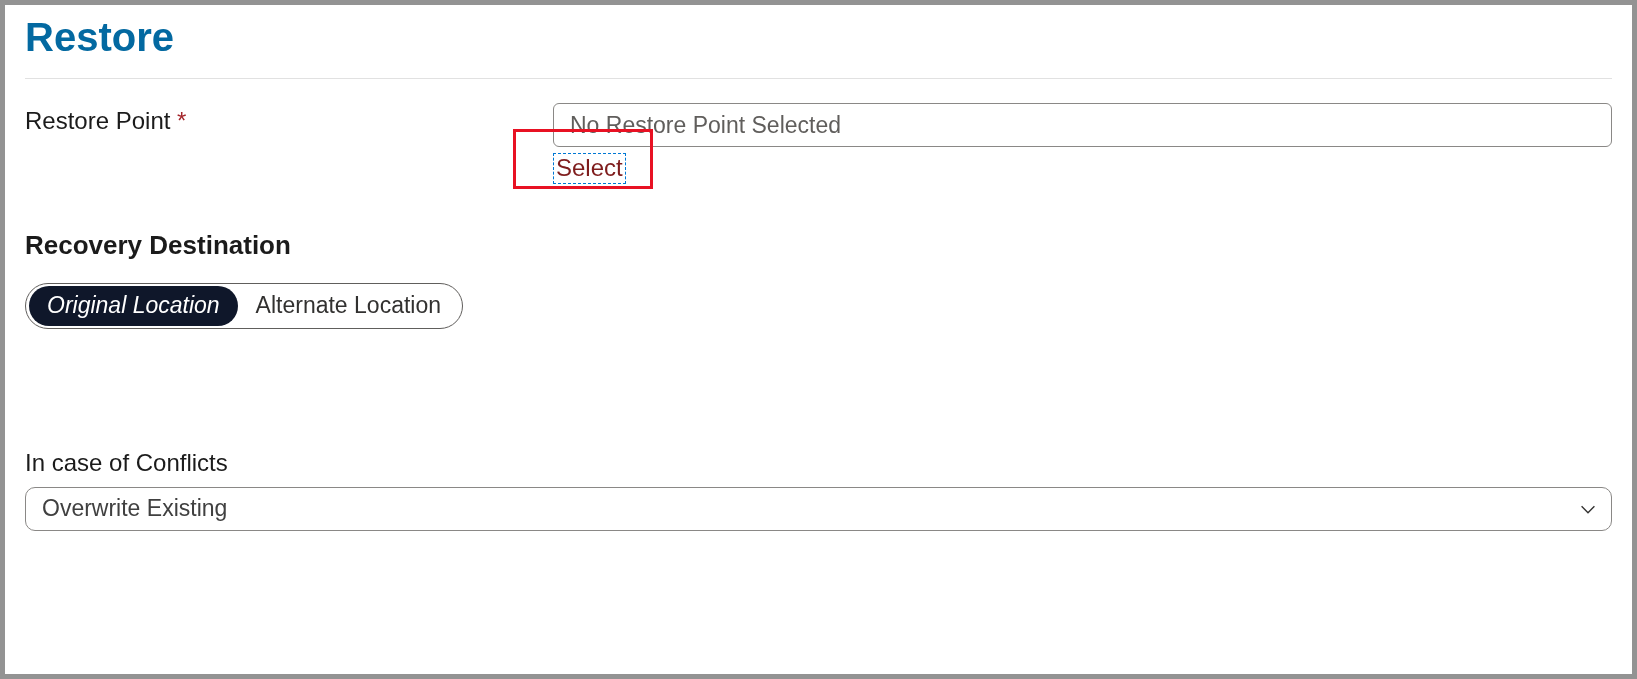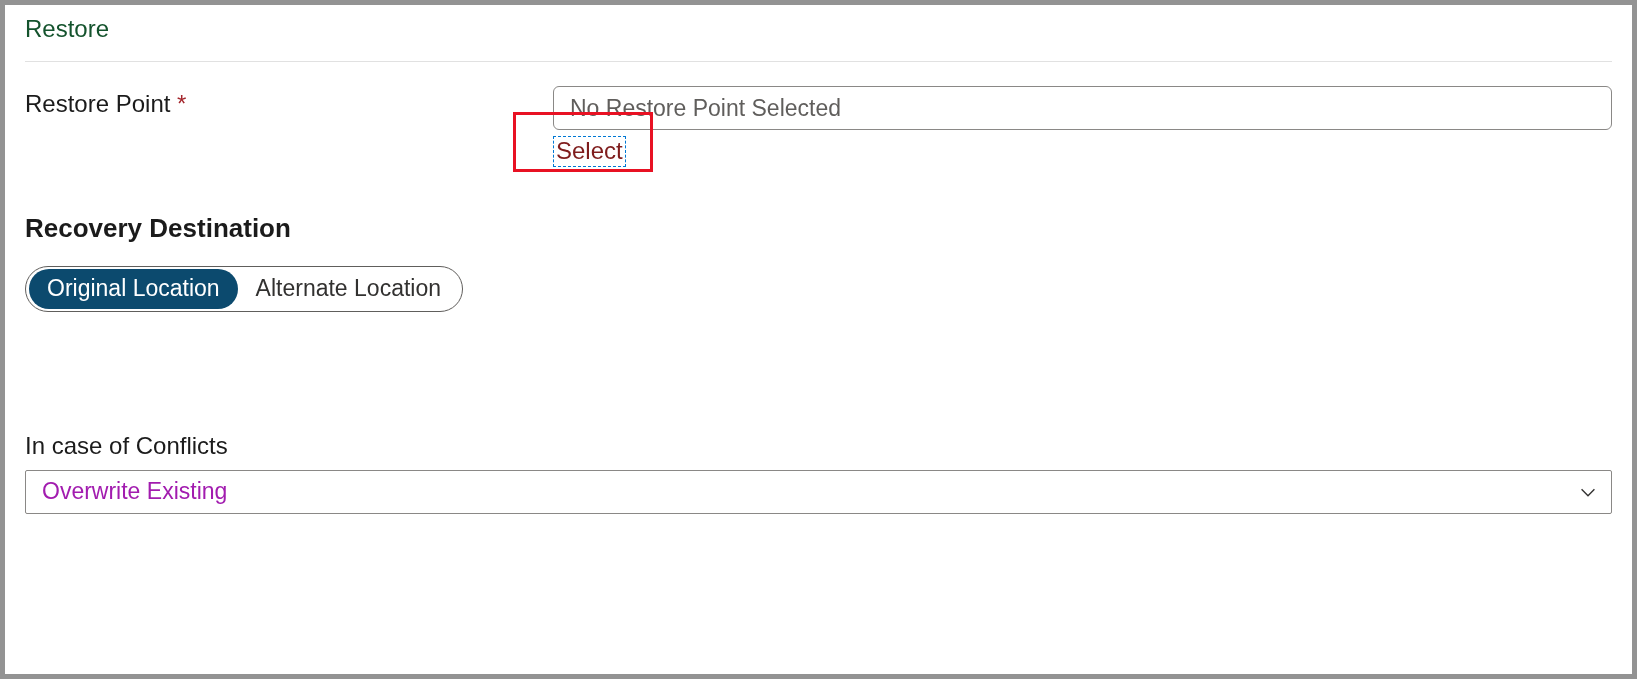--- a/index.html
+++ b/index.html
@@ -13,24 +13,24 @@
     width: 1637px;
     height: 679px;
     border: 5px solid #939393;
     background: #fff;
     position: relative;
   }
   .content {
     padding: 10px 20px 0 20px;
   }
   .page-title {
-    font-size: 24px;
-    font-weight: 400;
+    font-size: 40px;
+    font-weight: 700;
     margin: 0 0 18px 0;
-    color: #14532d;
+    color: #0369a1;
   }
   .divider {
     border: none;
     border-top: 1px solid #e1e1e1;
     margin: 0 0 24px 0;
   }
   .row {
     display: flex;
     align-items: flex-start;
     margin-bottom: 10px;
@@ -106,47 +106,48 @@
     align-items: center;
     justify-content: center;
     padding: 0 18px;
     font-size: 23px;
     height: 40px;
     border-radius: 22px;
     cursor: pointer;
     white-space: nowrap;
   }
   .pill-active {
-    background: #0c4a6e;
+    background: #0f172a;
     color: #fff;
     font-weight: 400;
+    font-style: italic;
   }
   .pill-inactive {
     background: transparent;
     color: #323130;
   }
   .conflicts-section {
     margin-top: 120px;
   }
   .conflicts-label {
     font-size: 24px;
     color: #1b1b1b;
     margin-bottom: 10px;
   }
   .select-box {
     width: 100%;
     height: 44px;
     border: 1px solid #8a8886;
-    border-radius: 2px;
+    border-radius: 10px;
     display: flex;
     align-items: center;
     justify-content: space-between;
     padding: 0 12px 0 16px;
     font-size: 23px;
-    color: #a21caf;
+    color: #404040;
     background: #fff;
     cursor: pointer;
   }
   .chevron {
     flex-shrink: 0;
   }
 </style>
 </head>
 <body>
 

